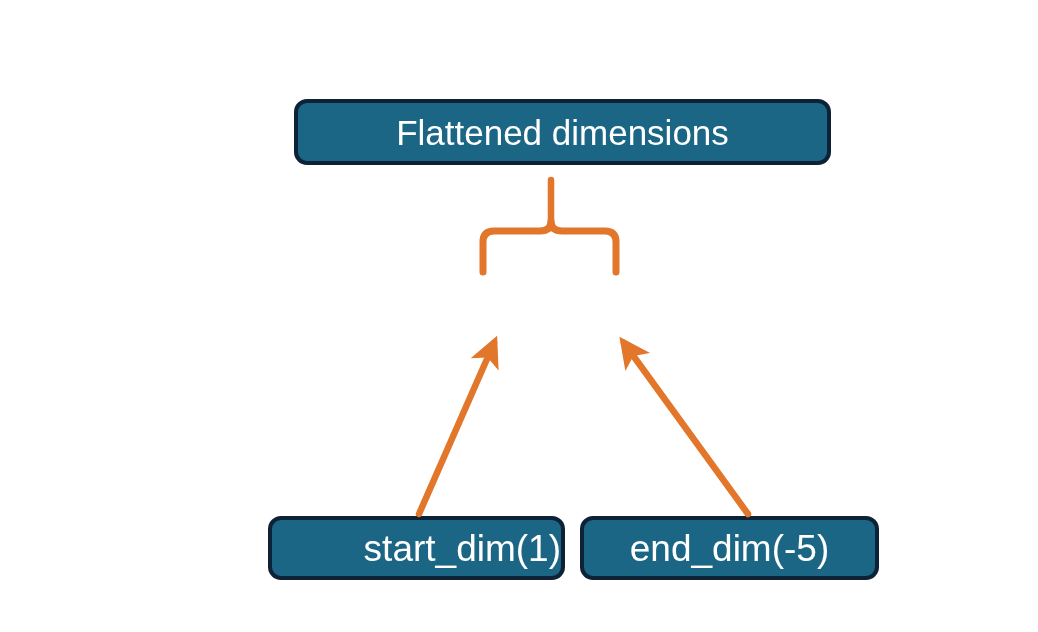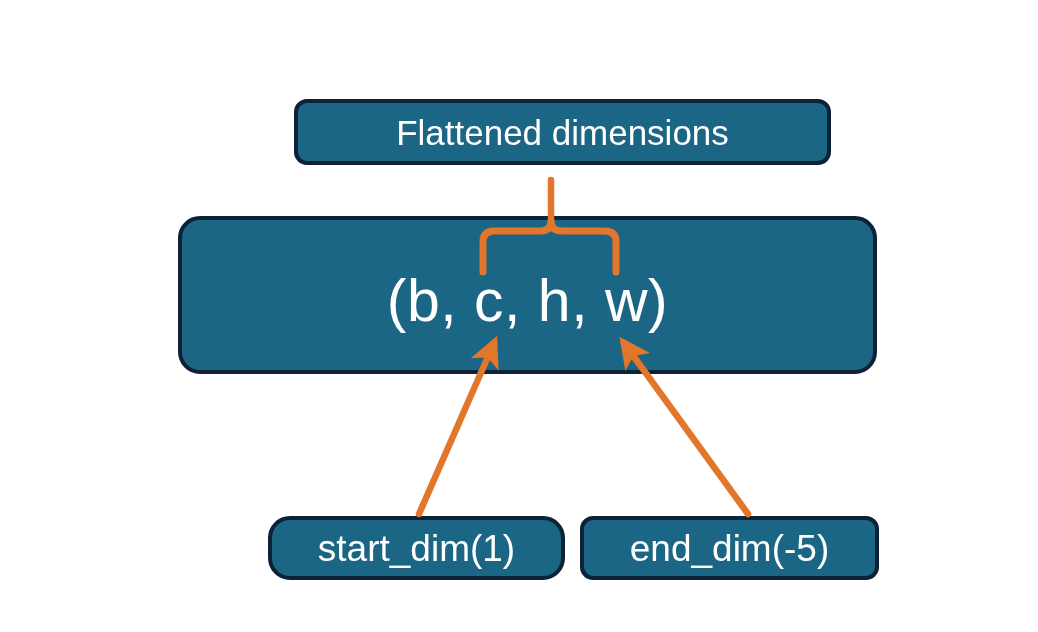--- a/index.html
+++ b/index.html
@@ -61,21 +61,22 @@
     position: relative;
     top: 6px;
   }
 
   
   #box-start-dim {
     left: 268px;
     top: 516px;
     width: 297px;
     height: 64px;
-    border-radius: 22px;
+    border-radius: 13px;
+    justify-content: flex-end;
   }
   #box-start-dim .node-label { font-size: 37px; }
 
   #box-end-dim {
     left: 580px;
     top: 516px;
     width: 299px;
     height: 64px;
     border-radius: 13px;
   }
@@ -93,23 +94,20 @@
 </style>
 </head>
 <body>
 
 <div id="canvas">
 
   <div class="node" id="box-flattened">
     <span class="node-label">Flattened dimensions</span>
   </div>
 
-  <div class="node" id="box-tuple">
-    <span class="node-label">(b, c, h, w)</span>
-  </div>
 
   <div class="node" id="box-start-dim">
     <span class="node-label">start_dim(1)</span>
   </div>
 
   <div class="node" id="box-end-dim">
     <span class="node-label">end_dim(-5)</span>
   </div>
 
   <svg id="connectors" viewBox="0 0 1038 632">

